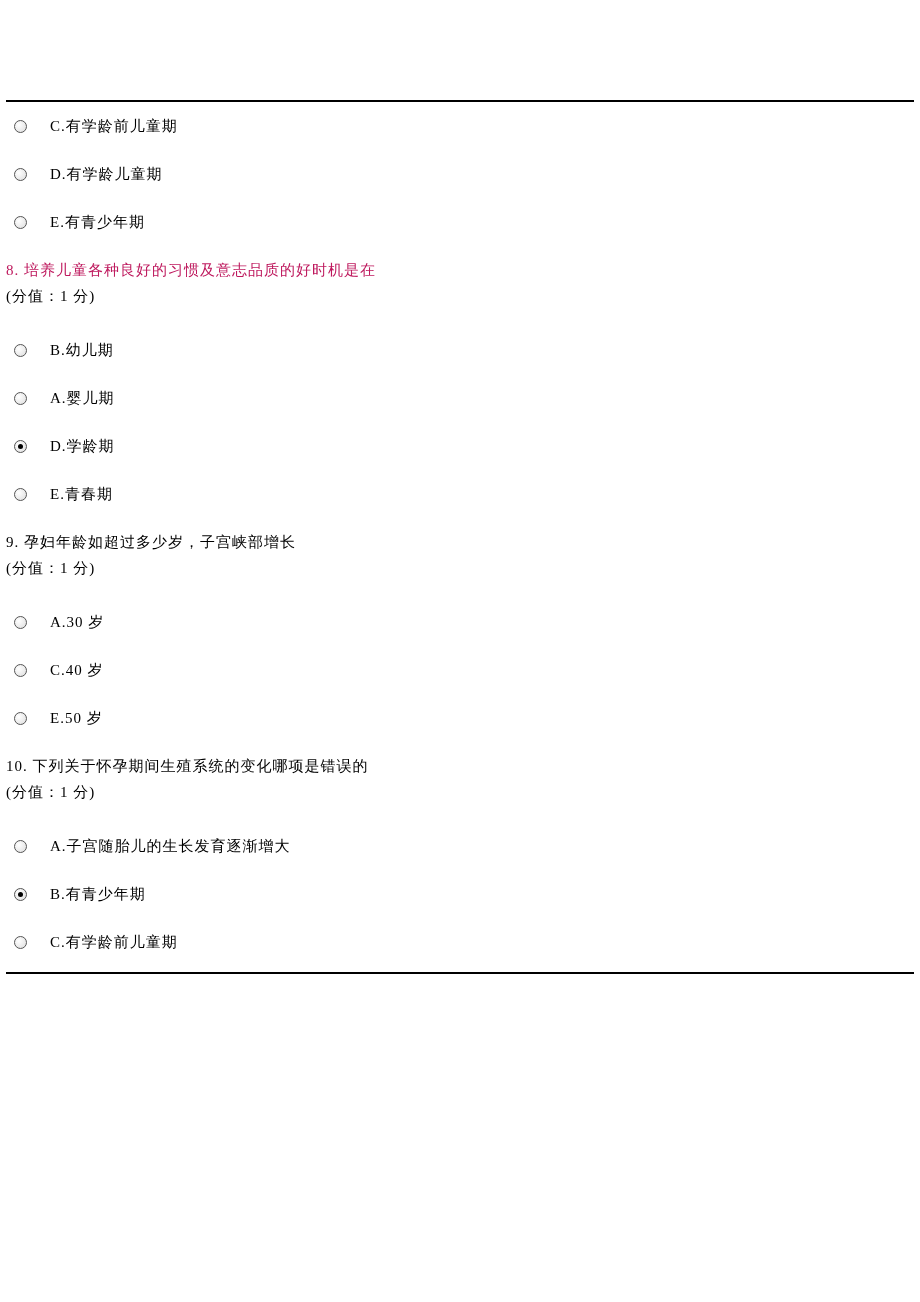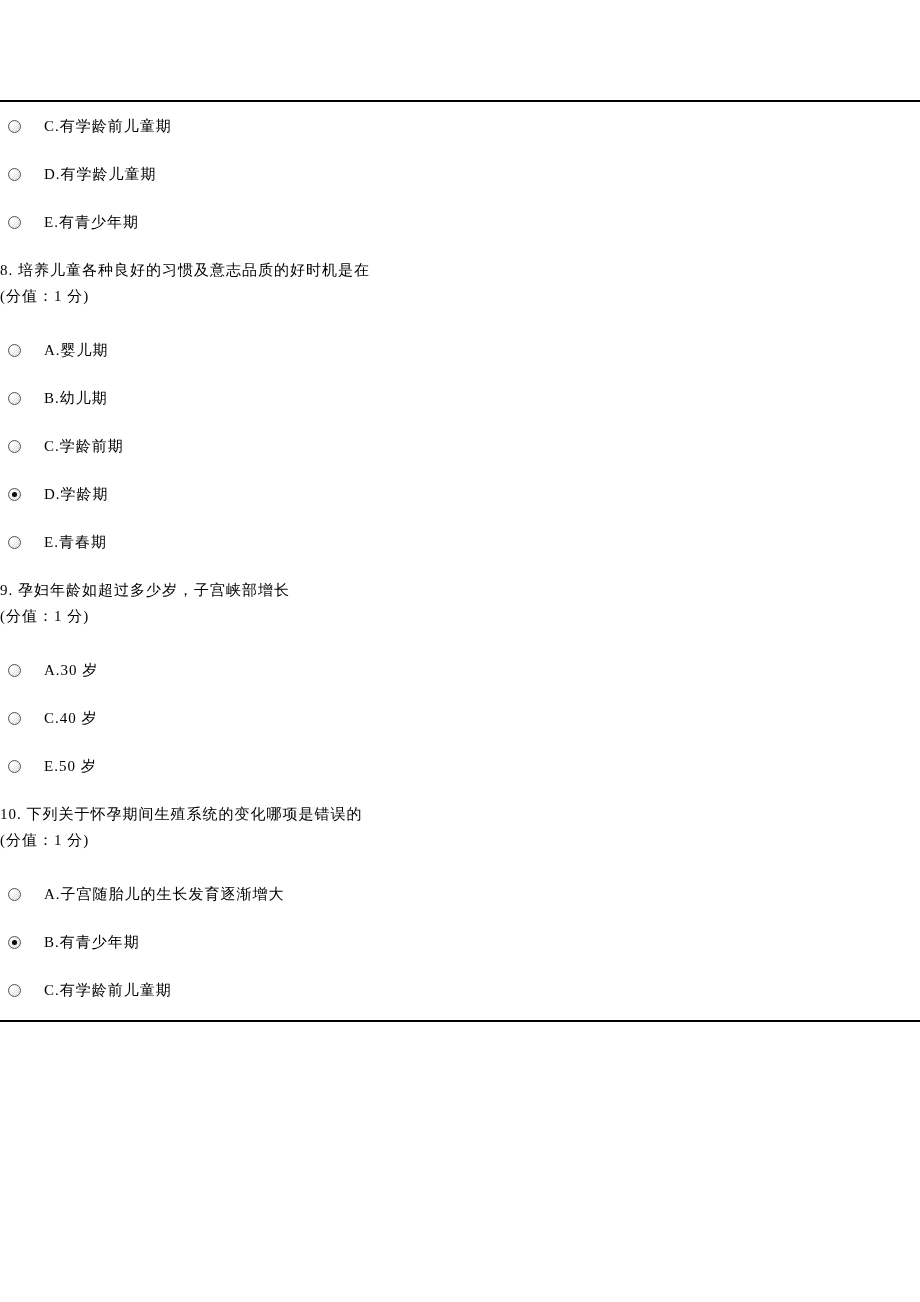--- a/index.html
+++ b/index.html
@@ -5,21 +5,21 @@
   * { box-sizing: border-box; margin: 0; padding: 0; }
   body {
     font-family: "SimSun", "宋体", serif;
     font-size: 15px;
     background: #fff;
     color: #000;
     width: 920px;
     line-height: 1.6;
   }
   .page {
-    padding: 0 0;
+    padding: 0 6px;
   }
   .hr-top {
     border-top: 2px solid #000;
     margin-top: 100px;
   }
   .hr-bottom {
     border-top: 2px solid #000;
     margin: 0;
   }
   .option-row {
@@ -54,21 +54,21 @@
   }
   .option-text {
     padding-left: 6px;
     letter-spacing: 1px;
   }
   .question-title {
     padding: 6px 0 0 0;
     letter-spacing: 1px;
   }
   .question-title.red {
-    color: #000000;
+    color: #be185d;
   }
   .question-points {
     padding: 2px 0 10px 0;
     letter-spacing: 1px;
   }
   .block {
     padding-bottom: 6px;
   }
   .opt-list {
     padding-top: 8px;
@@ -106,33 +106,27 @@
     <div class="question-title red">
       <span>8.</span>
       <span>培养儿童各种良好的习惯及意志品质的好时机是在</span>
     </div>
     <div class="question-points">(分值：1 分)</div>
     <div class="opt-list">
       <div class="option-row">
         <div class="radio-wrap">
             <div class="radio"></div>
           </div>
-        <div class="option-text">A.婴儿期</div>
-      </div>
-      <div class="option-row">
-        <div class="radio-wrap">
-            <div class="radio"></div>
-          </div>
         <div class="option-text">B.幼儿期</div>
       </div>
       <div class="option-row">
         <div class="radio-wrap">
             <div class="radio"></div>
           </div>
-        <div class="option-text">C.学龄前期</div>
+        <div class="option-text">A.婴儿期</div>
       </div>
       <div class="option-row">
         <div class="radio-wrap">
             <div class="radio selected"></div>
           </div>
         <div class="option-text">D.学龄期</div>
       </div>
       <div class="option-row">
         <div class="radio-wrap">
             <div class="radio"></div>

